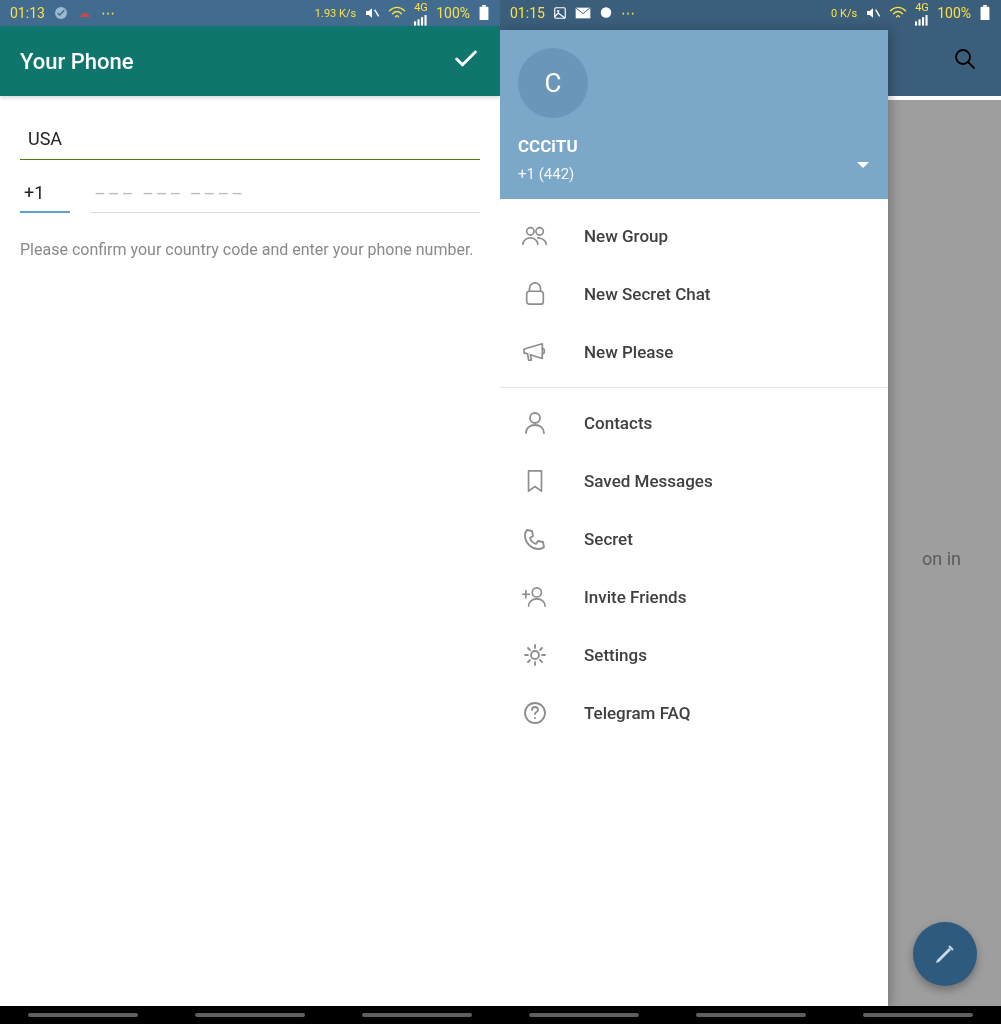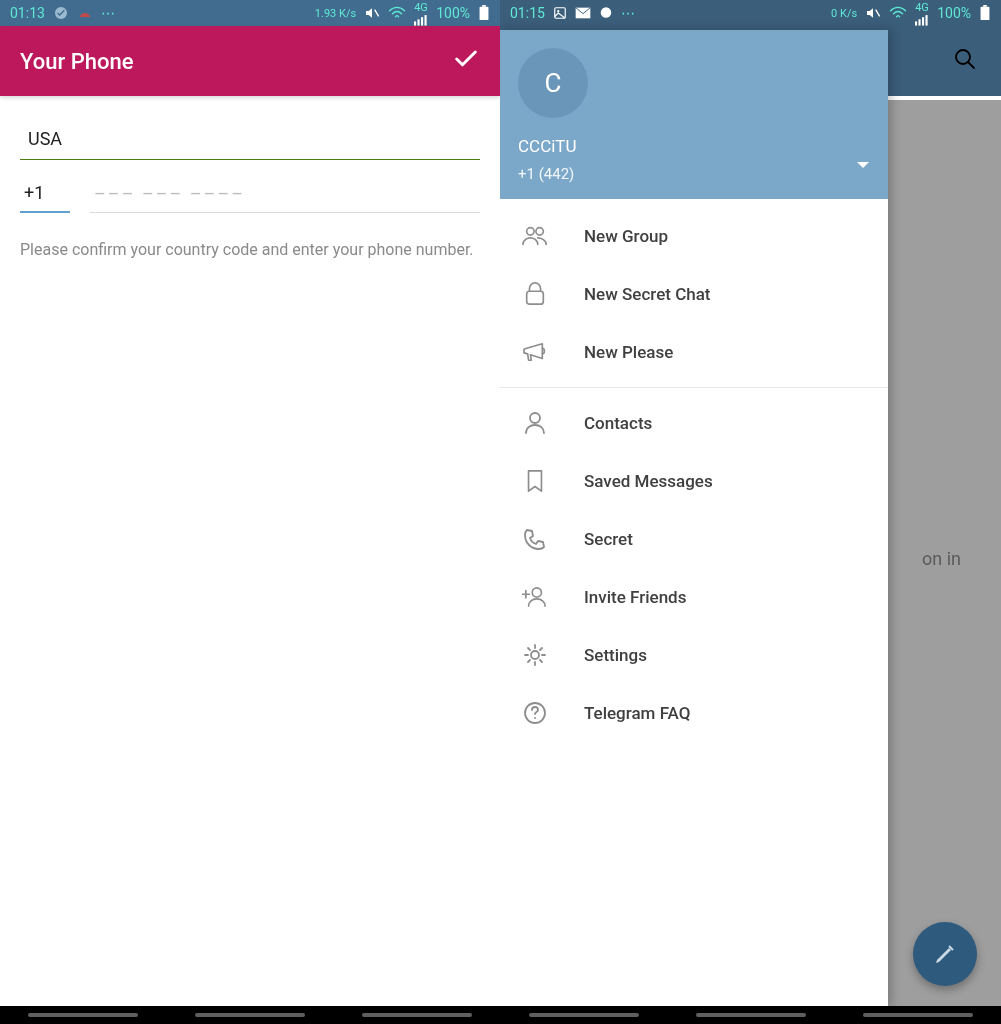--- a/index.html
+++ b/index.html
@@ -11,36 +11,36 @@
     background: #000;
     position: relative;
   }
   .phone { width: 500px; height: 1024px; background: #fff; position: relative; overflow: hidden; }
   .phone-right { width: 501px; }
 
   
   .status-bar {
     height: 18px;
     background: #426c8f;
-    color: #5eead4;
+    color: #fde047;
     display: flex;
     align-items: center;
     justify-content: space-between;
     padding: 13px 10px;
     font-size: 14px;
   }
   .status-left, .status-right { display: flex; align-items: center; gap: 8px; }
   .status-right .battery { font-size: 14px; text-align: center; }
   .status-bar .dots::after { content: "⋯"; letter-spacing: 1px; }
   .status-bar svg { display: block; }
 
   
   .header {
     height: 70px;
-    background: #be185d;
+    background: #0f766e;
     color: #fff;
     display: flex;
     align-items: center;
     justify-content: space-between;
     padding: 0 20px;
     box-shadow: 0 2px 4px rgba(0,0,0,0.15);
   }
   .header-title { font-size: 22px; font-weight: 500; }
 
   
@@ -118,21 +118,21 @@
     position: relative;
   }
   .avatar {
     width: 70px; height: 70px;
     border-radius: 50%;
     background: #6a97b9;
     display: flex; align-items: center; justify-content: center;
     font-size: 26px; color: #fff;
     margin-bottom: 18px;
   }
-  .user-name { font-size: 17px; font-weight: 400; }
+  .user-name { font-size: 17px; font-weight: 700; }
   .user-phone { font-size: 15px; opacity: 0.9; margin-top: 9px; }
   .dropdown-icon {
     position: absolute; right: 18px; bottom: 24px;
   }
   .drawer-menu { flex: 1; padding-top: 8px; }
   .menu-item {
     display: flex; align-items: center;
     height: 58px;
     padding: 0 20px;
     gap: 34px;

